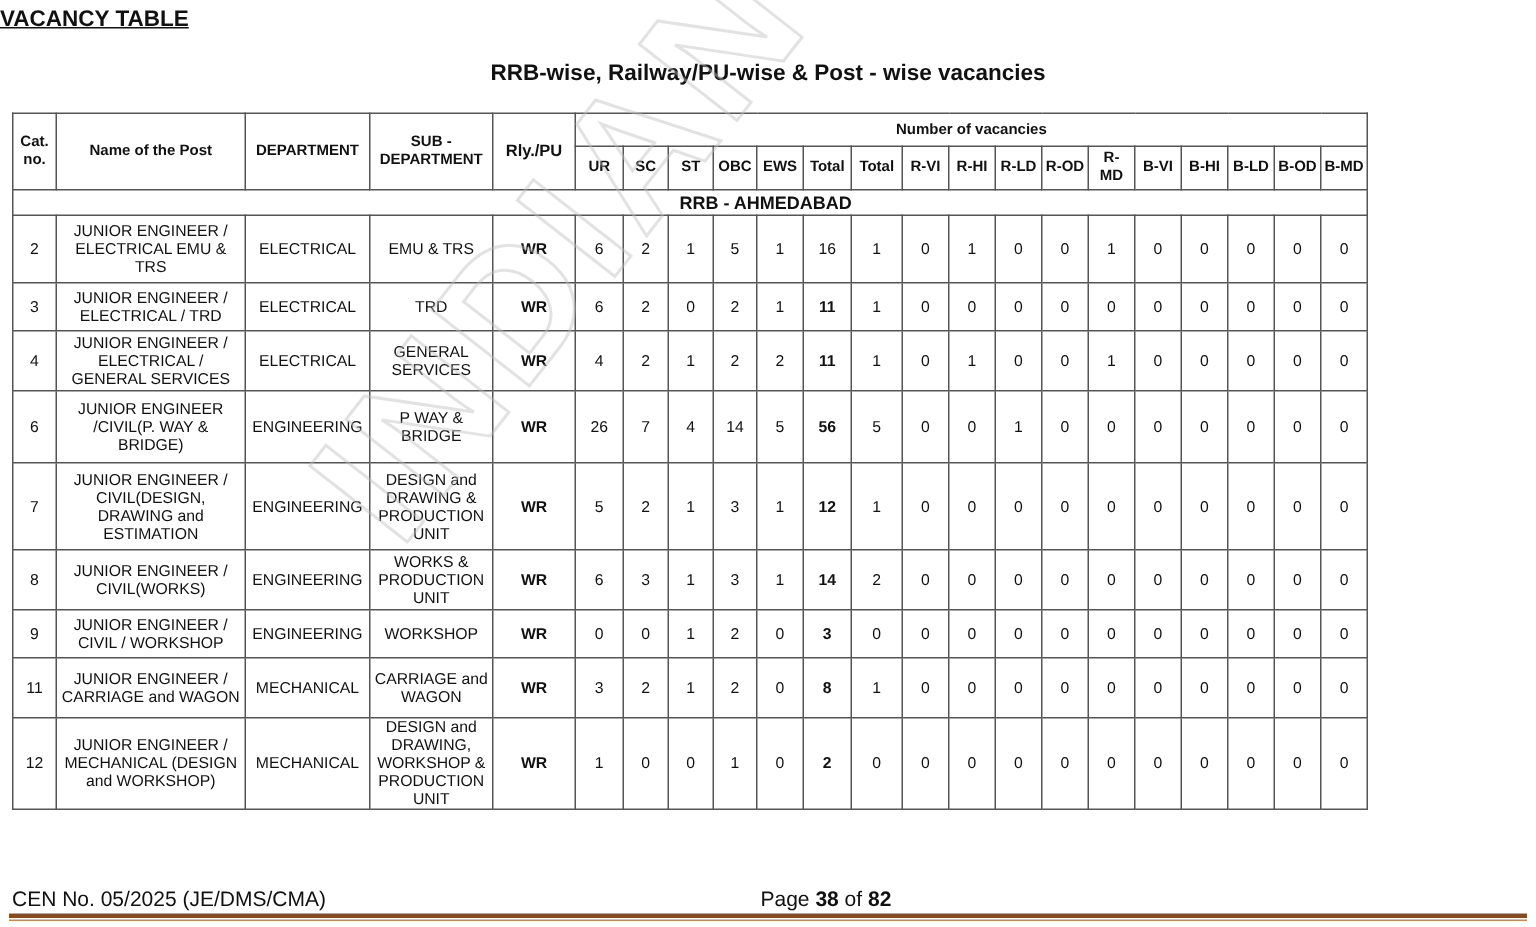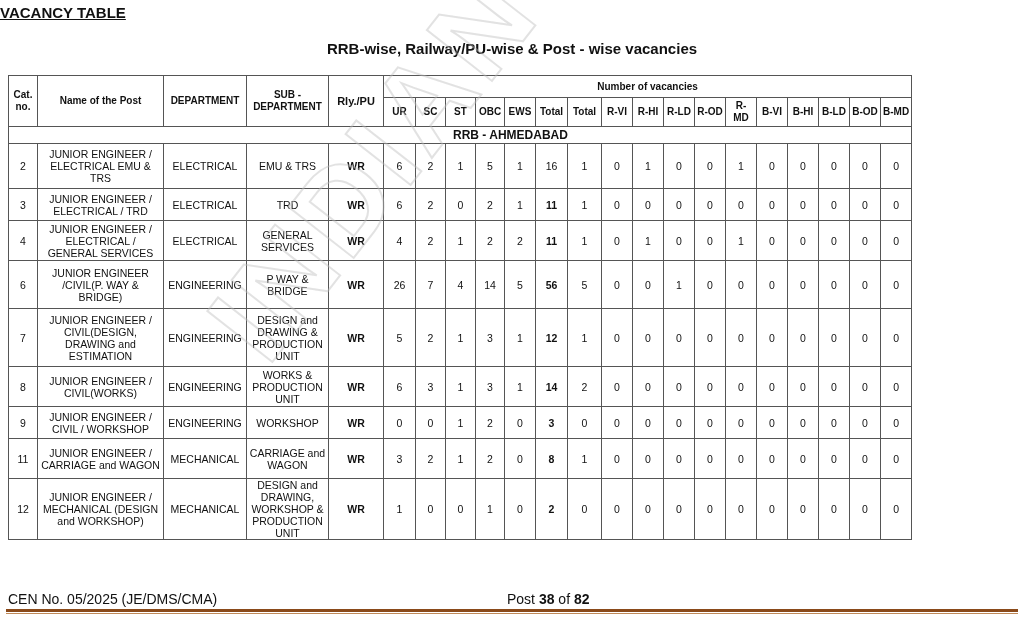--- a/index.html
+++ b/index.html
@@ -306,15 +306,15 @@
         <td class="num">0</td>
         <td class="num">0</td>
         <td class="num">0</td>
       </tr>
     </tbody>
 </table>
 
 <div class="watermark">INDIAN RAILWAYS</div>
 
 <div class="footer-left">CEN No. 05/2025 (JE/DMS/CMA)</div>
-<div class="footer-mid"><span>Post </span><b>38</b><span> of </span><b>82</b></div>
+<div class="footer-mid"><span>Page </span><b>38</b><span> of </span><b>82</b></div>
 <div class="footer-line"></div>
 <div class="footer-line2"></div>
 
 </body></html>

